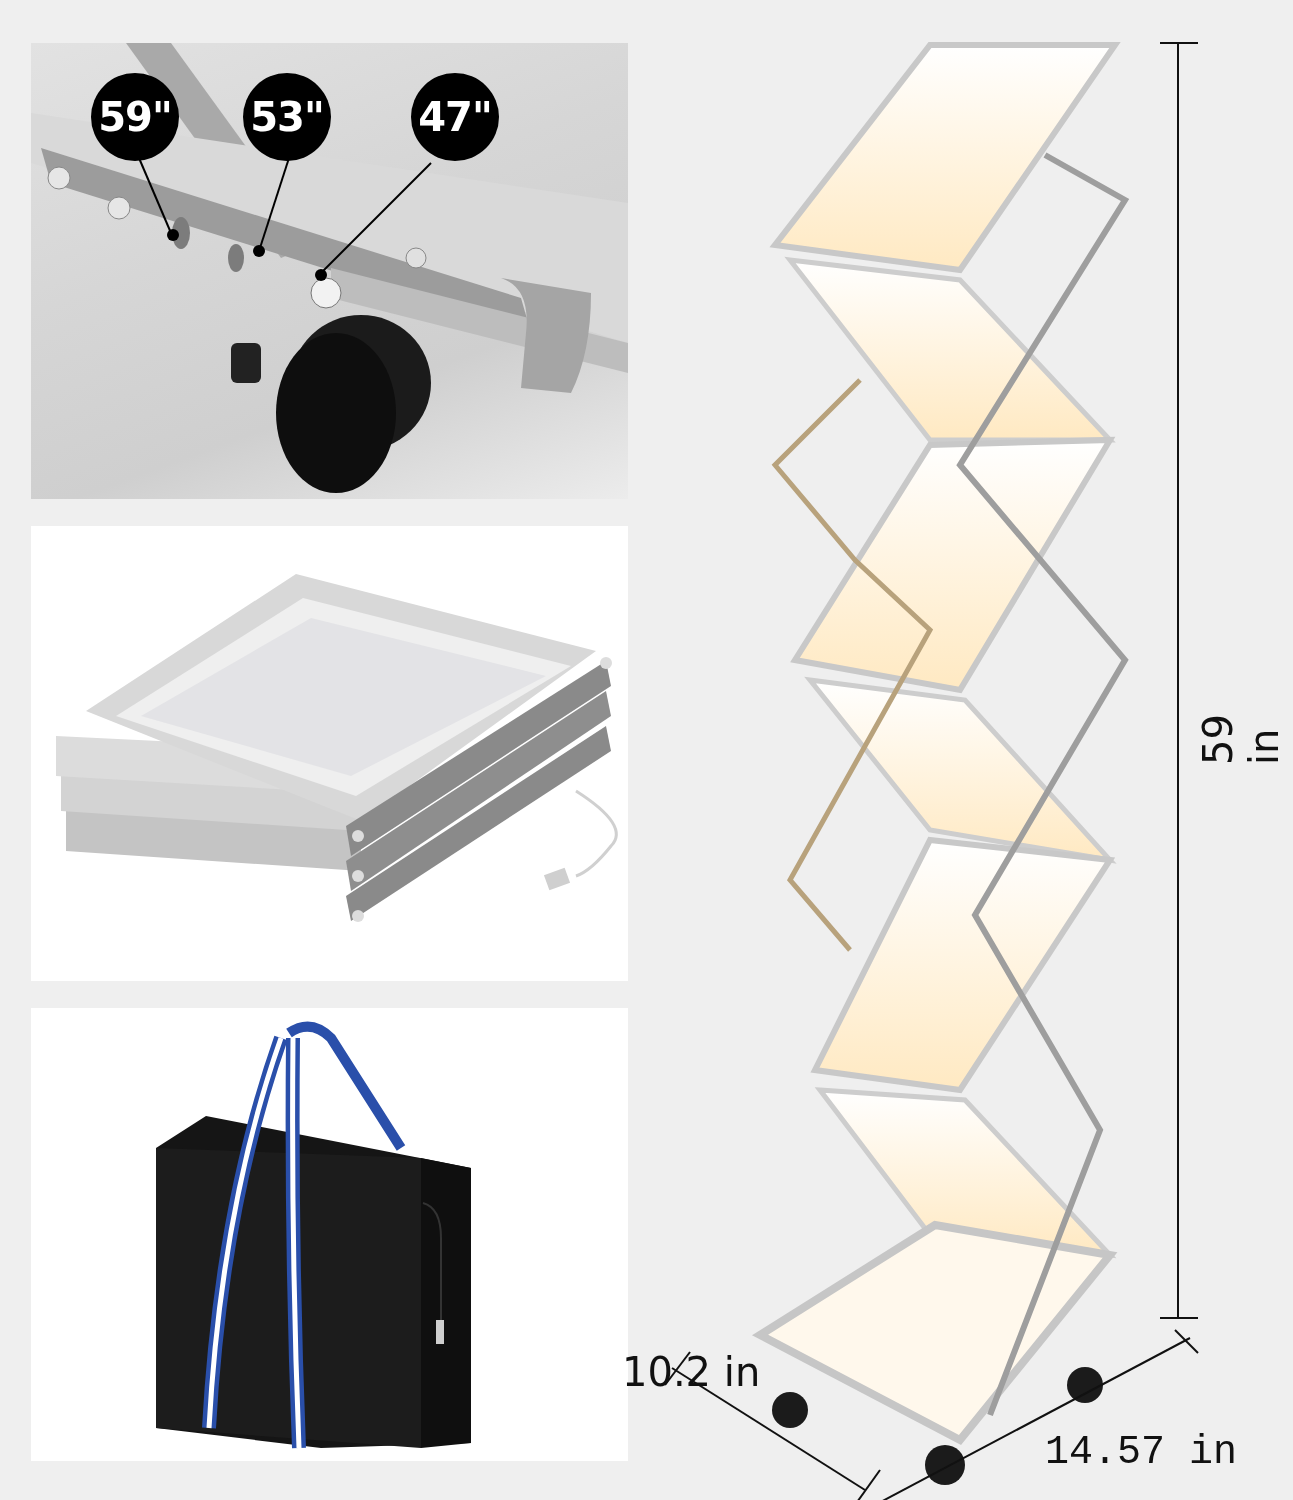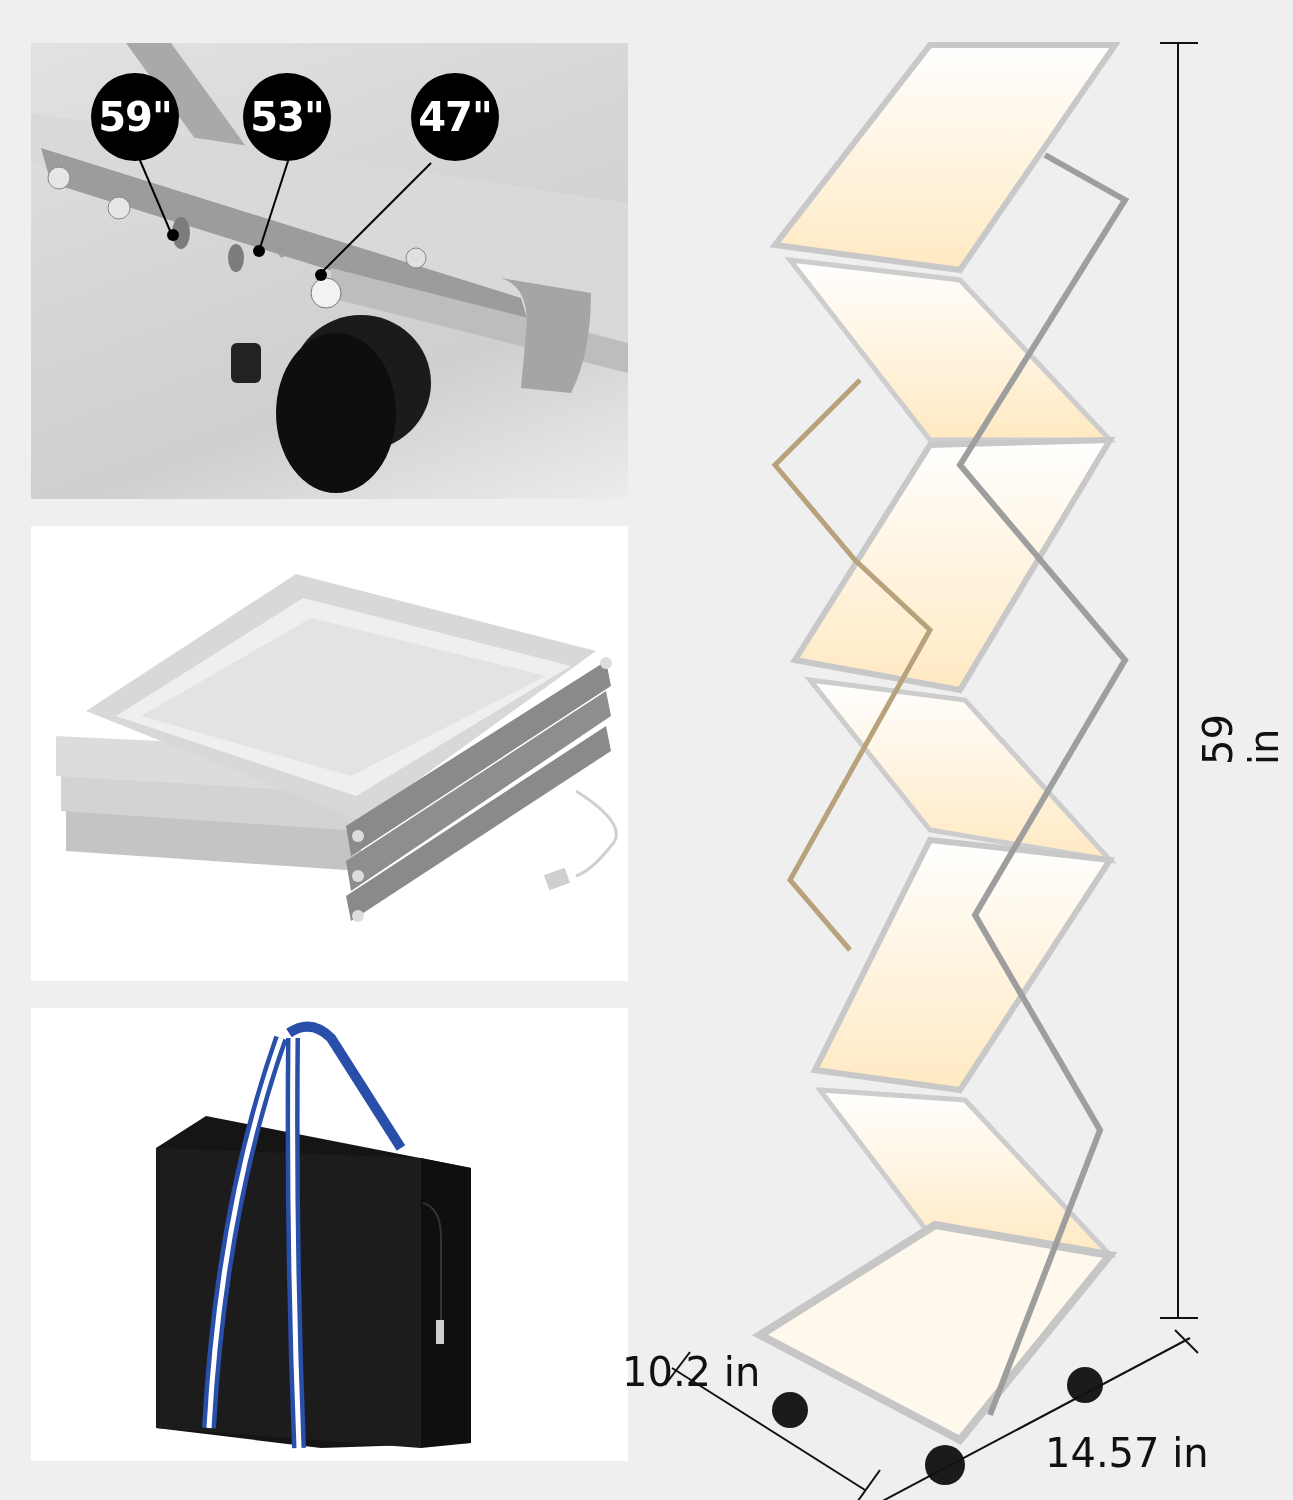--- a/index.html
+++ b/index.html
@@ -125,13 +125,13 @@
   <line x1="672" y1="1368" x2="865" y2="1490" stroke="#111" stroke-width="2"></line>
   <line x1="665" y1="1385" x2="690" y2="1352" stroke="#111" stroke-width="2"></line>
   <line x1="855" y1="1505" x2="880" y2="1470" stroke="#111" stroke-width="2"></line>
 
   <line x1="875" y1="1505" x2="1190" y2="1338" stroke="#111" stroke-width="2"></line>
   <line x1="1175" y1="1330" x2="1198" y2="1353" stroke="#111" stroke-width="2"></line>
 </svg>
 
 <div class="dim-text" style="left:1195px;top:680px;transform:rotate(-90deg);transform-origin:left top;top:765px;">59 in</div>
 <div class="dim-text" style="left:622px;top:1349px;">10.2 in</div>
-<div class="dim-text" style="left:1045px;top:1430px;">14.57 in</div>
+<div class="dim-text" style="left:1045px;top:1430px;font-family:Liberation Mono, monospace;">14.57 in</div>
 
 </body></html>

